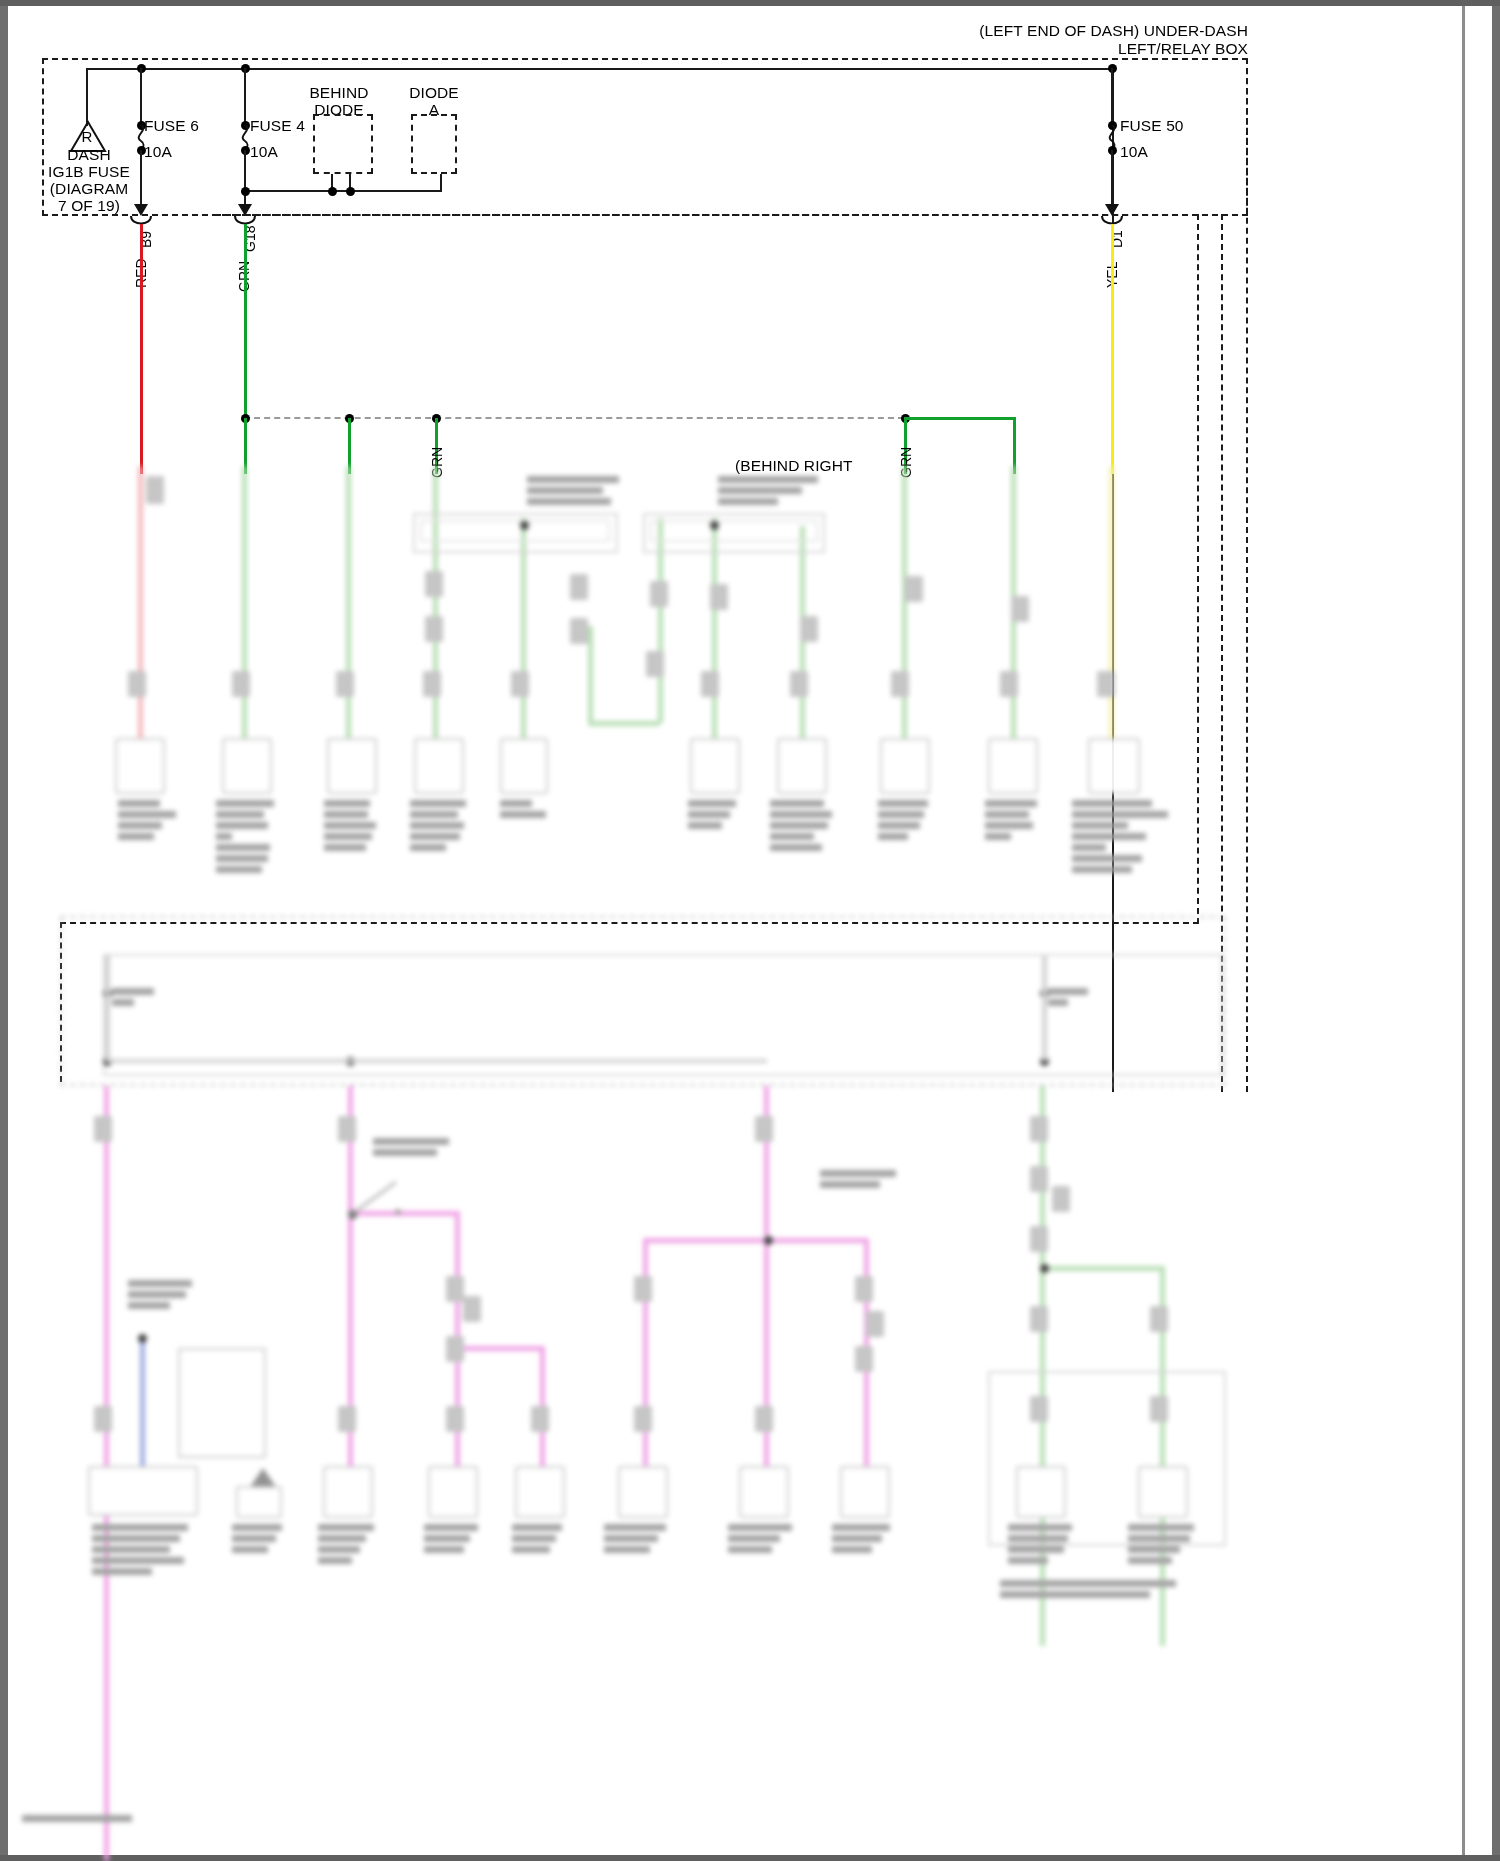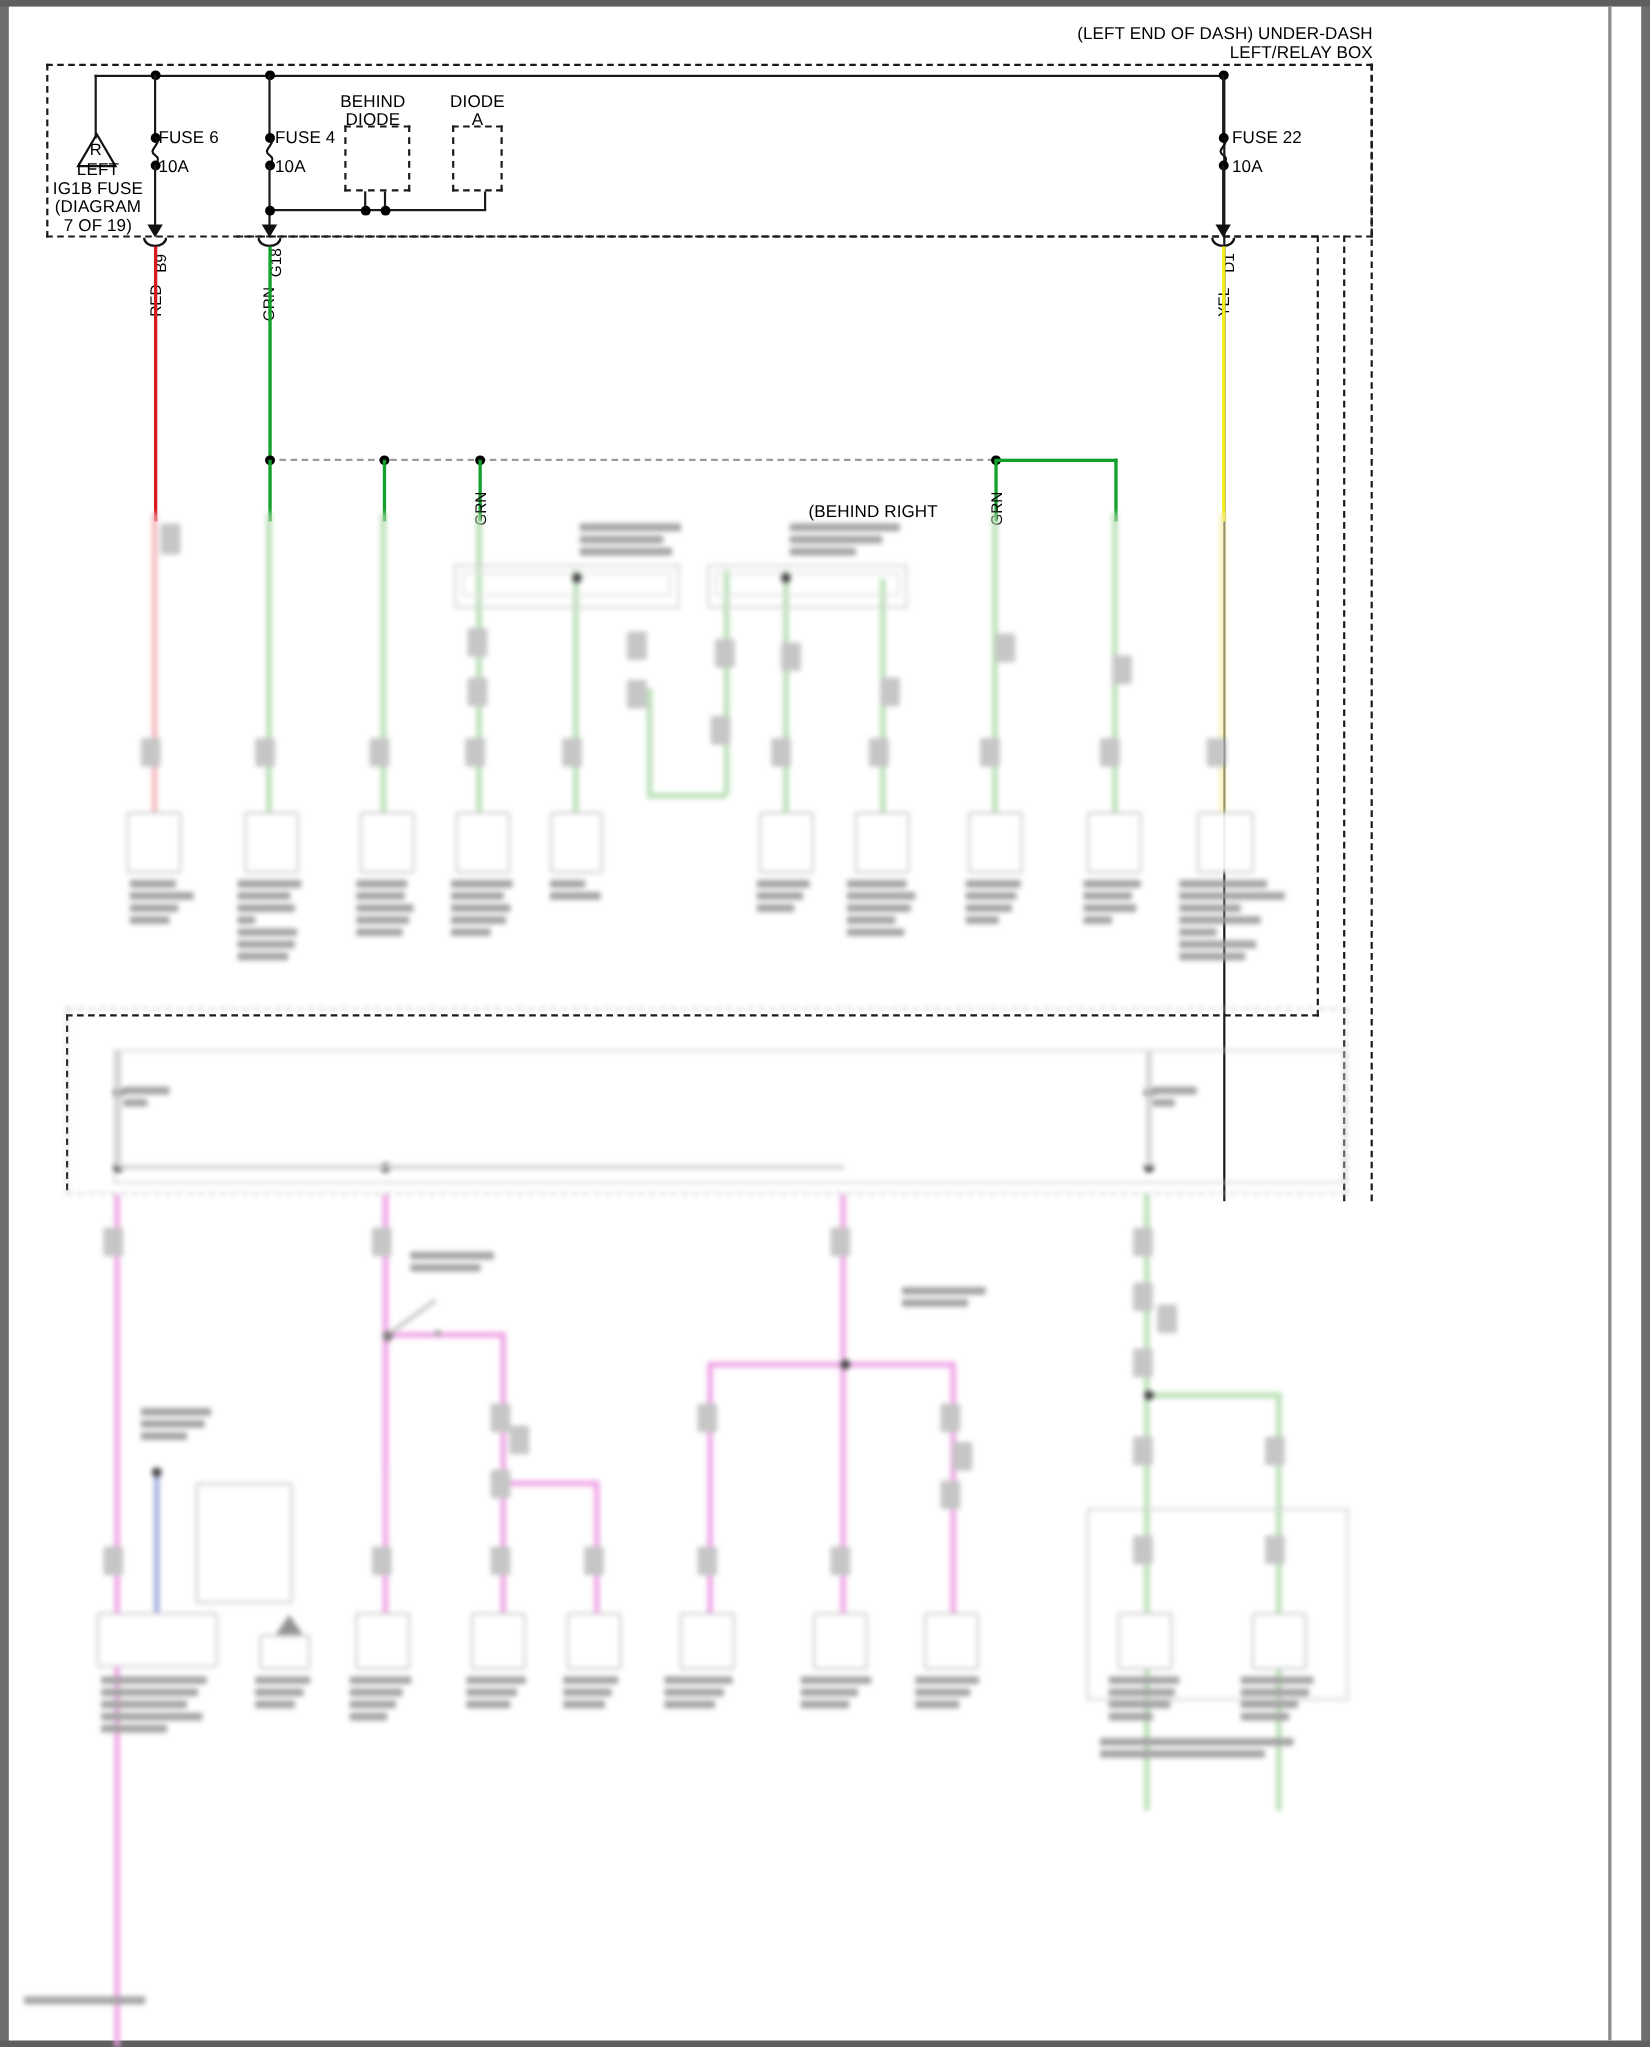--- a/index.html
+++ b/index.html
@@ -142,21 +142,21 @@
   <div class="dashline-v" style="left:1246px;top:58px;  height:1034px;"></div>
 
   <div class="wire wh" style="left:86px; top:68px; width:1028px; height:2px;"></div>
   <div class="wire wv" style="left:86px;  top:68px; height:58px;"></div>
   <div class="wire wv" style="left:1112px;top:68px; height:1024px;"></div>
 
   <svg class="tri-src" style="left:68px; top:120px;" width="40" height="34">
     <polygon points="20,2 37,31 3,31" fill="none" stroke="#111" stroke-width="2"></polygon>
   </svg>
   <div class="lbl center" style="left:66px; top:127px; width:42px; font-size:15px;">R</div>
-  <div class="lbl center" style="left:37px; top:145px; width:104px;">LEFT</div>
+  <div class="lbl center" style="left:37px; top:145px; width:104px;">DASH</div>
   <div class="lbl center" style="left:37px; top:162px; width:104px;">IG1B FUSE</div>
   <div class="lbl center" style="left:37px; top:179px; width:104px;">(DIAGRAM</div>
   <div class="lbl center" style="left:37px; top:196px; width:104px;">7 OF 19)</div>
 
   <div class="dot" style="left:141px; top:68px;"></div>
   <div class="wire wv" style="left:140px; top:68px;  height:57px;"></div>
   <div class="dot" style="left:141px; top:125px;"></div>
   <svg class="fuse-squiggle" style="left:132px; top:125px;" width="20" height="26">
     <path d="M9,0 C17,5 1,11 9,16 C15,20 9,24 9,26" fill="none" stroke="#111" stroke-width="2"></path>
   </svg>
@@ -211,21 +211,21 @@
   <div class="dot" style="left:1112px; top:125px;"></div>
   <svg class="fuse-squiggle" style="left:1103px; top:125px;" width="20" height="26">
     <path d="M9,0 C17,5 1,11 9,16 C15,20 9,24 9,26" fill="none" stroke="#111" stroke-width="2"></path>
   </svg>
   <div class="dot" style="left:1112px; top:150px;"></div>
   <div class="wire wv" style="left:1111px; top:150px; height:62px;"></div>
   <div class="arrow-down" style="left:1112px; top:204px;"></div>
   <svg class="cup" style="left:1101px; top:216px;" width="22" height="12">
     <path d="M1,0 C1,10 21,10 21,0" fill="none" stroke="#111" stroke-width="2"></path>
   </svg>
-  <div class="lbl" style="left:1120px; top:116px;">FUSE 22</div>
+  <div class="lbl" style="left:1120px; top:116px;">FUSE 50</div>
   <div class="lbl" style="left:1120px; top:142px;">10A</div>
   <div class="vlbl" style="left:1109px; top:248px;">D1</div>
   <div class="vlbl" style="left:1104px; top:288px;">YEL</div>
   <div class="wire yel" style="left:1111px; top:224px; height:250px;"></div>
 
   <div class="dashline-h grey" style="left:244px; top:417px; width:660px;"></div>
   <div class="dot" style="left:245px; top:418px;"></div>
   <div class="dot" style="left:349px; top:418px;"></div>
   <div class="dot" style="left:436px; top:418px;"></div>
   <div class="dot" style="left:905px; top:418px;"></div>

